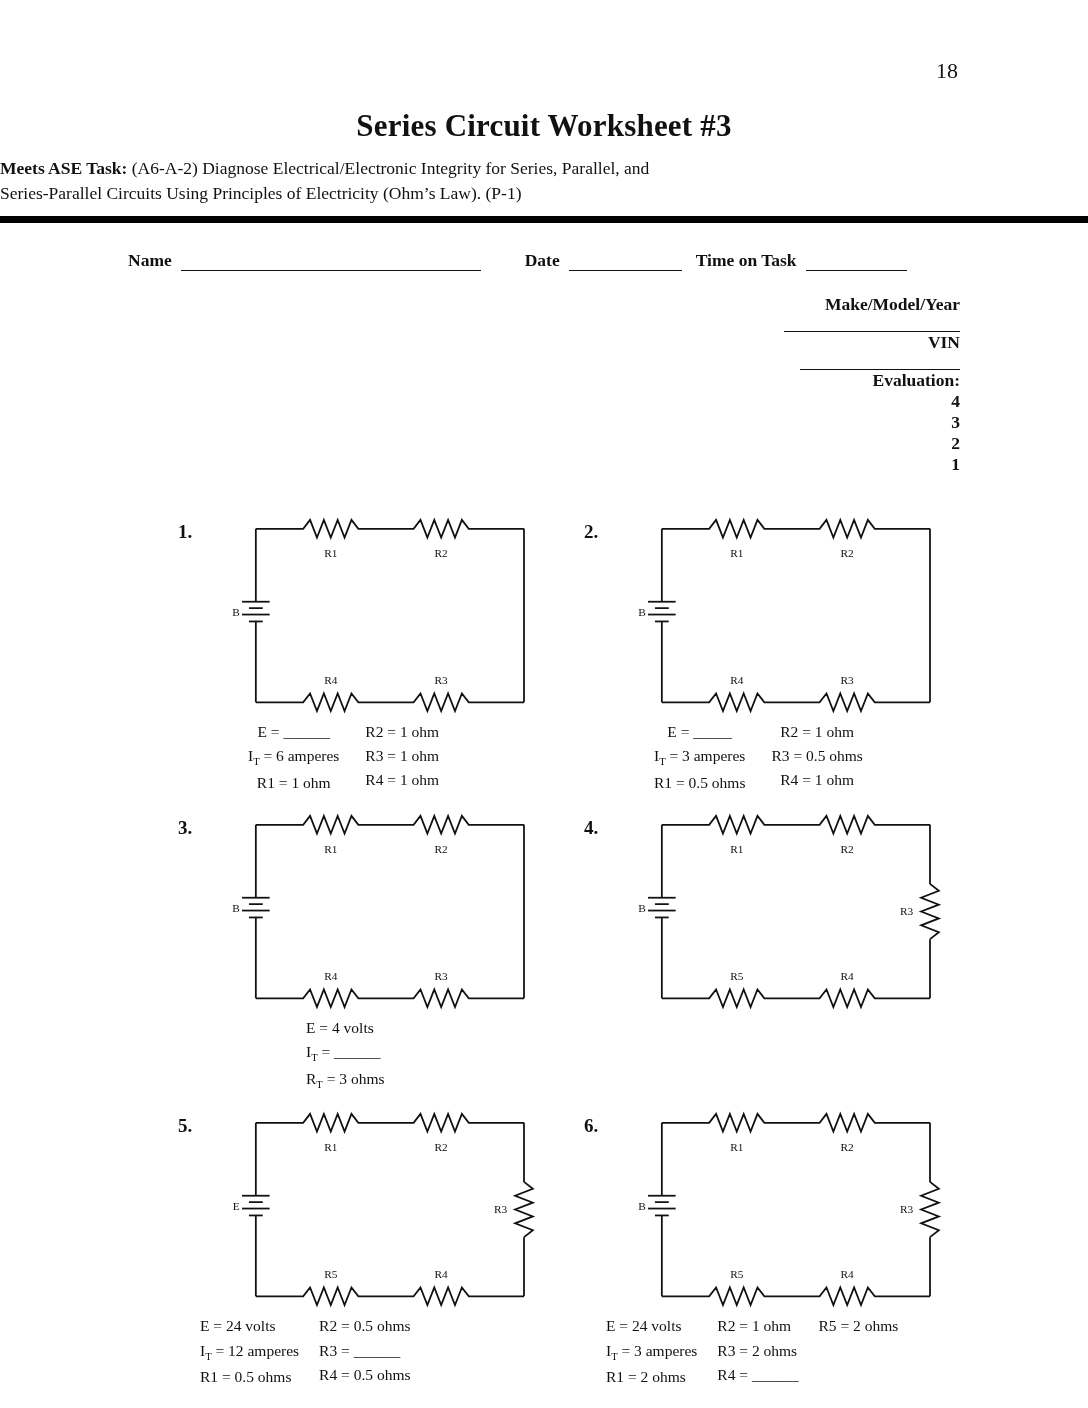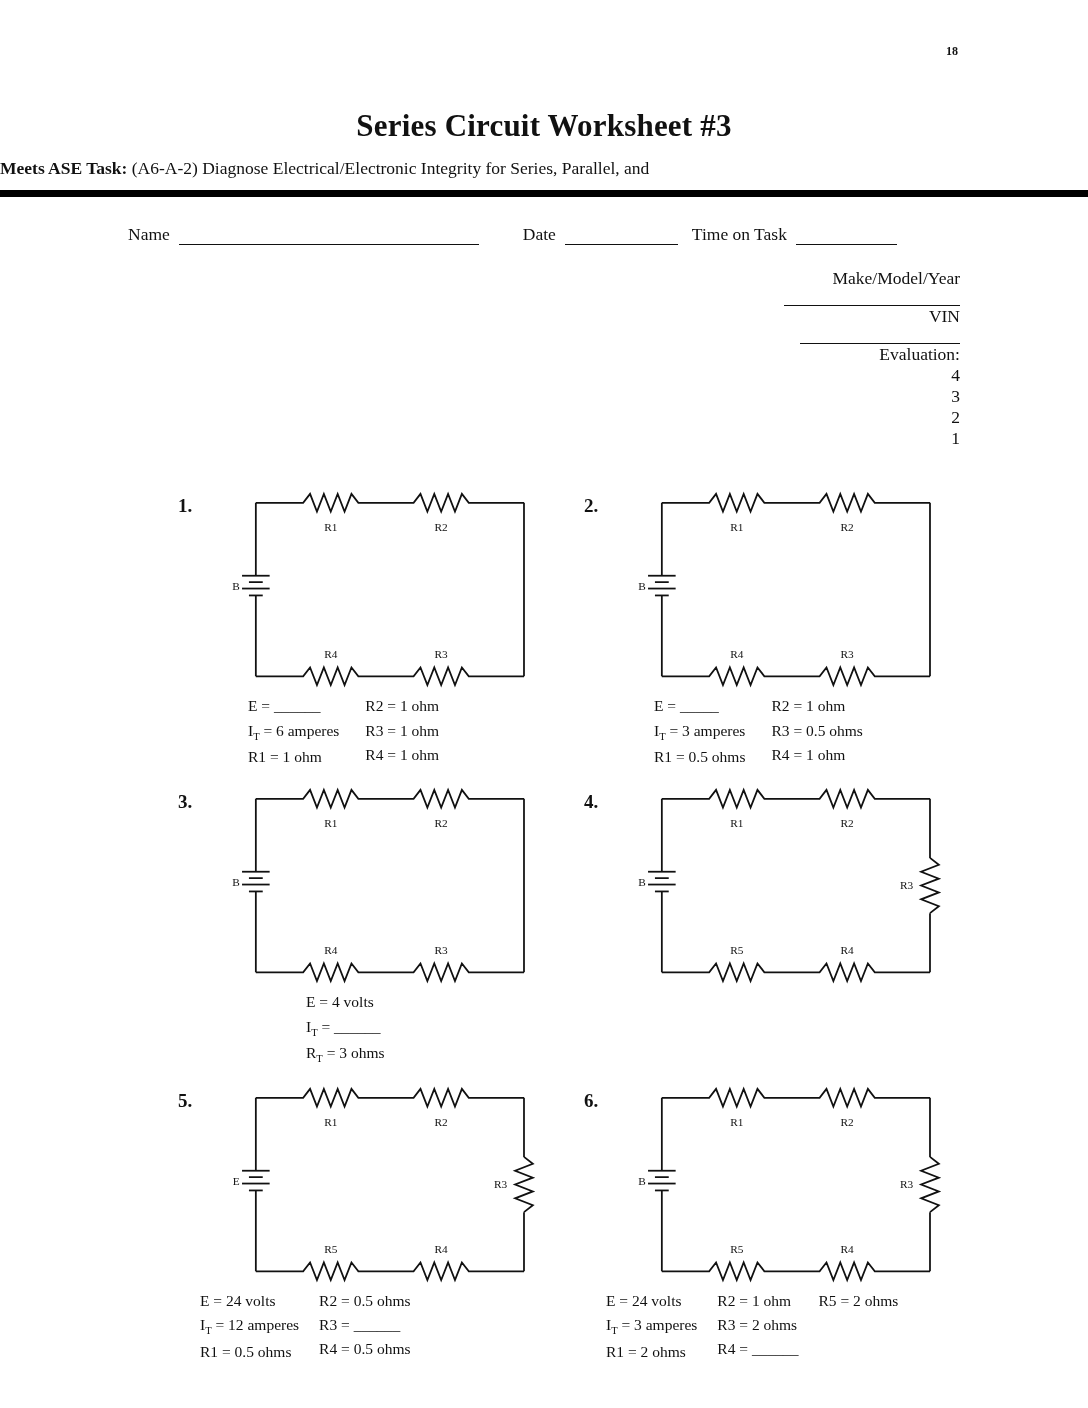--- a/index.html
+++ b/index.html
@@ -3,42 +3,42 @@
 <meta charset="utf-8">
 <style>
   html,body { margin:0; padding:0; }
   body {
     width:1088px; height:1408px;
     background:#ffffff; color:#111;
     font-family:"Liberation Serif", serif;
     position:relative; overflow:hidden;
   }
   .page-number {
-    position:absolute; top:44px; right:130px;
-    font-size:12px; font-weight:bold;
+    position:absolute; top:58px; right:130px;
+    font-size:22px; font-weight:normal;
   }
   .title {
     padding-top:108px; margin:0;
     text-align:center;
     font-size:31px; font-weight:bold;
     letter-spacing:0.2px;
   }
   .ase {
     text-align:left; font-size:17.5px;
     margin-top:12px; line-height:1.45;
   }
   .ase .bold { font-weight:bold; }
   .bar {
     height:7px; background:#000; width:100%;
     margin-top:9px;
   }
   .fieldrow {
     display:flex; align-items:flex-end;
     margin:27px 128px 0 128px;
-    font-size:17.5px; font-weight:normal;
+    font-size:17.5px; font-weight:bold;
     white-space:nowrap;
   }
   .blank {
     display:inline-block;
     border-bottom:1.6px solid #111;
     height:16px;
   }
   .sp { display:inline-block; }
   .evalnum { margin-left:27px; }
   .circuits {
@@ -51,35 +51,36 @@
   .crow { display:flex; align-items:flex-start; }
   .cnum {
     font-size:19px; font-weight:bold;
     width:48px; padding-top:8px;
   }
   .csvg { width:316px; height:209px; display:block; }
   .vals {
     display:flex; margin-top:0px;
     font-size:15.5px; line-height:1.3;
   }
-  .vals.two { padding-left:70px; gap:26px; }
+  .vals.two { padding-left:70px; gap:26px;text-align:center; }
   .vals.center { padding-left:128px;align-items:flex-end; }
   .vals.three { padding-left:22px; gap:20px; }
   .vline { margin-bottom:4px; white-space:nowrap; }
   .vline sub { font-size:10.5px; }
 </style>
 </head>
 <body>
 
 <div class="page-number">18</div>
 
 <h1 class="title">Series Circuit Worksheet #3</h1>
 
 <div class="ase">
   <div><span class="bold">Meets ASE Task:</span><span>  (A6-A-2)  Diagnose Electrical/Electronic Integrity for Series, Parallel, and</span></div>
+  <div>Series-Parallel Circuits Using Principles of Electricity (Ohm’s Law).  (P-1)</div>
 </div>
 
 <div class="bar"></div>
 
 <div class="fieldrow">
   <span>Name</span>
   <span class="blank" style="width:300px; margin-left:9px;"></span>
   <span class="sp" style="width:44px;"></span>
   <span>Date</span>
   <span class="blank" style="width:113px; margin-left:9px;"></span>

